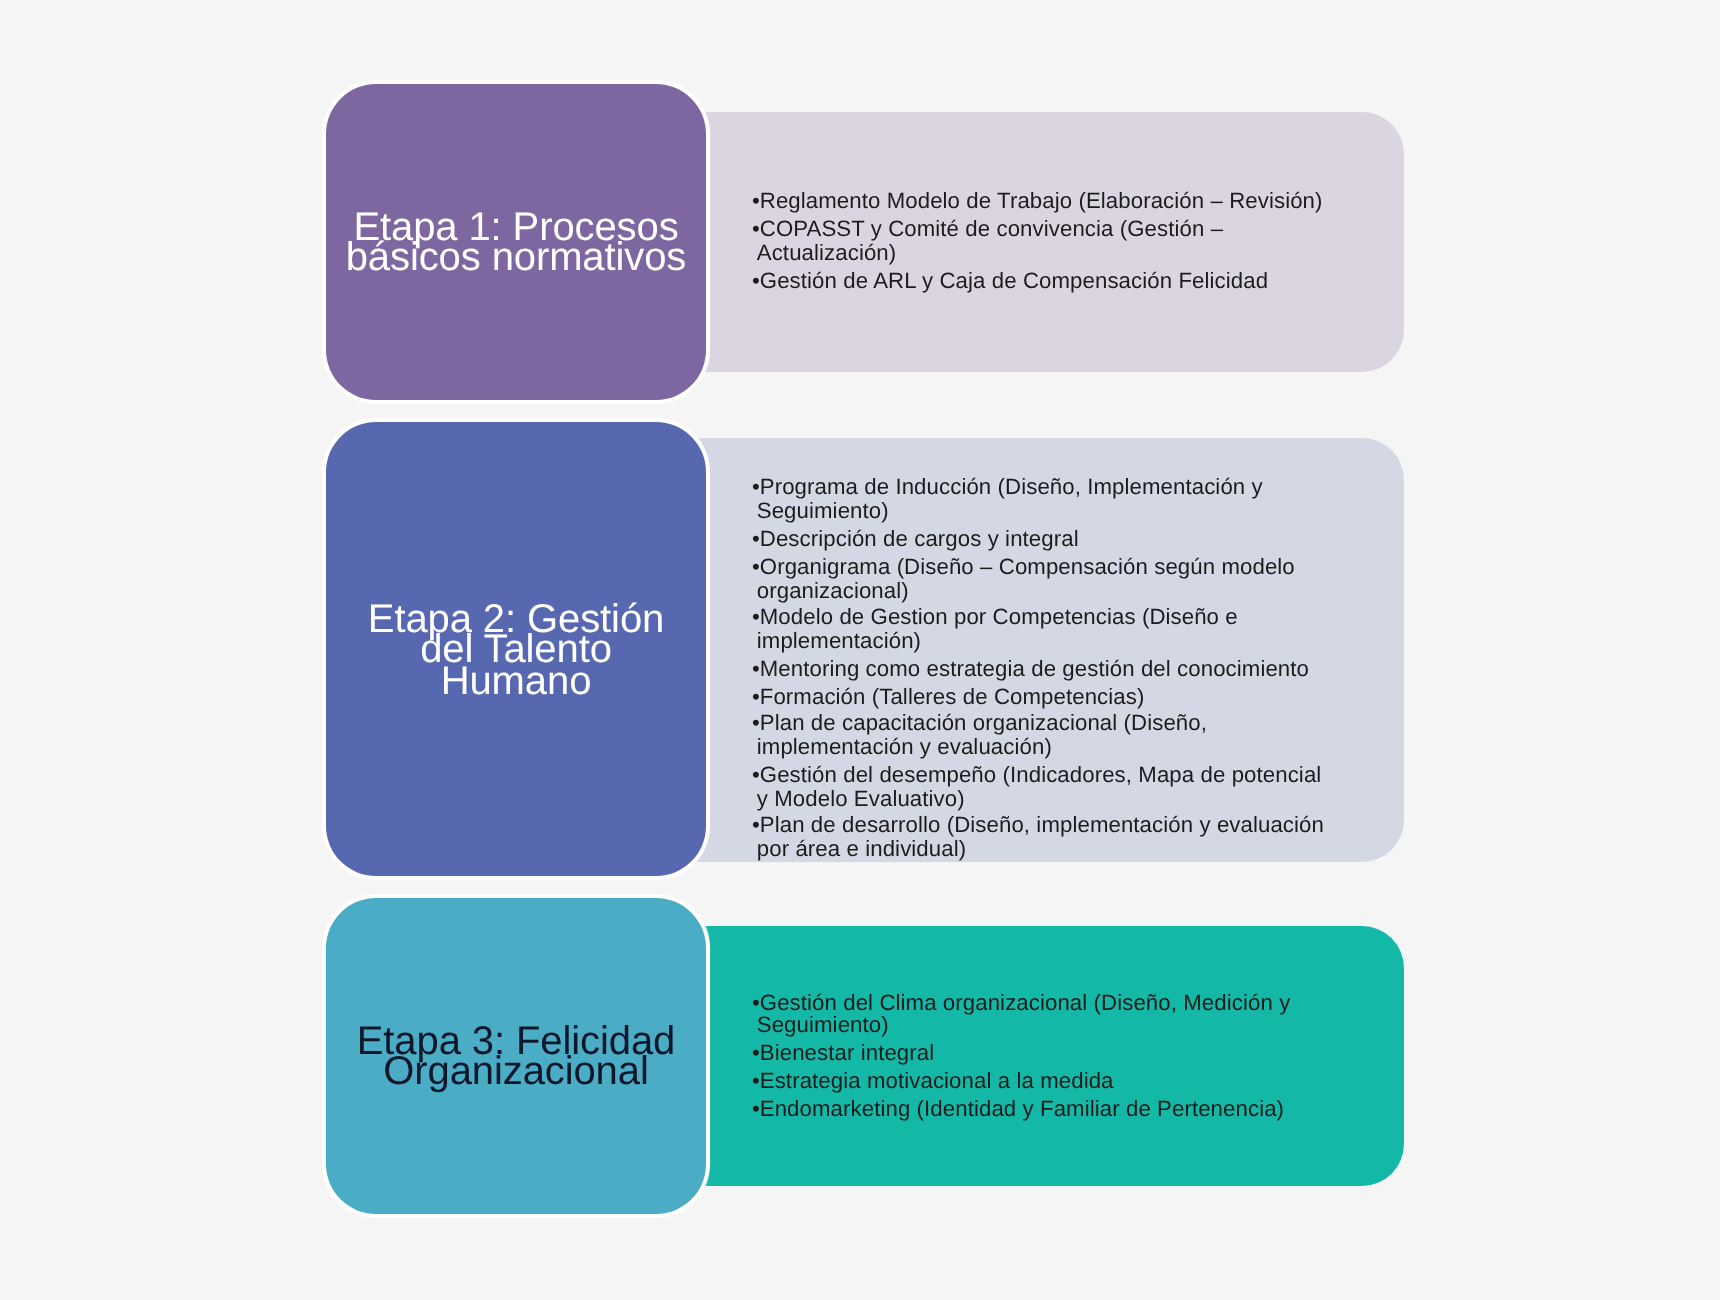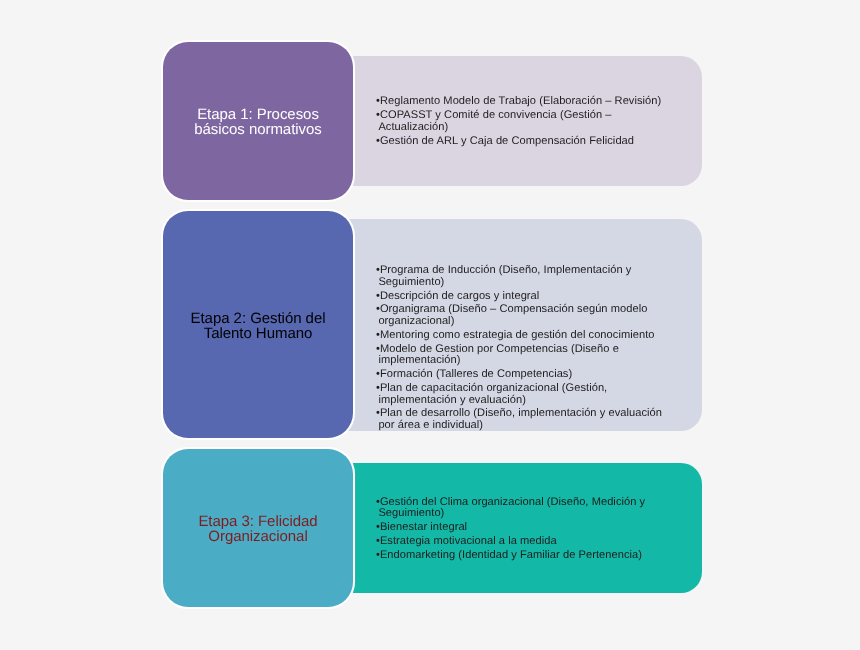--- a/index.html
+++ b/index.html
@@ -19,21 +19,21 @@
   .panel li{padding-left:2.4px;text-indent:-2.4px;margin-bottom:1.8px;
             font-size:11.1px;line-height:11.9px;letter-spacing:0.05px;
             color:#1c1c1c;}
   .panel li:last-child{margin-bottom:0;}
   .panel li .bul{font-size:11.1px;letter-spacing:0;}
 
   
   .block{position:absolute;display:flex;align-items:center;justify-content:center;
          text-align:center;color:#ffffff;border-radius:25px;
          box-shadow:0 0 0 2px #ffffff, 0 0 1.8px 0.6px #ffffff;}
-  .block .title{width:174px;line-height:15.2px;font-size:15px;
+  .block .title{width:174px;line-height:15.2px;font-size:20px;
                 letter-spacing:-0.05px;position:relative;top:1.3px;
                 transform:translateZ(0);}
 
   
   #block-1{left:163px;top:42px;width:190px;height:157.5px;}
   #panel-1{left:348px;top:56px;width:353.5px;height:130px;}
   #block-2{left:163px;top:211px;width:190px;height:227.3px;}
   #panel-2{left:348px;top:218.5px;width:353.5px;height:212.8px;align-items:flex-end;}
   #block-3{left:163px;top:449px;width:190px;height:157.5px;}
   #panel-3{left:348px;top:463px;width:353.5px;height:130px;}
@@ -52,36 +52,37 @@
   </div>
   <div class="block" id="block-1" style="background: rgb(126, 102, 160); color: rgb(255, 255, 255);">
     <div class="title">Etapa 1: Procesos básicos normativos</div>
   </div>
 
   <div class="panel" id="panel-2" style="background: rgb(212, 215, 228);">
     <ul>
         <li><span class="bul">•</span><span>Programa de Inducción (Diseño, Implementación y Seguimiento)</span></li>
         <li><span class="bul">•</span><span>Descripción de cargos y integral</span></li>
         <li><span class="bul">•</span><span>Organigrama (Diseño – Compensación según modelo organizacional)</span></li>
+        <li><span class="bul">•</span><span>Modelo de Gestion por Competencias (Diseño e implementación)</span></li>
         <li><span class="bul">•</span><span>Mentoring como estrategia de gestión del conocimiento</span></li>
-        <li><span class="bul">•</span><span>Modelo de Gestion por Competencias (Diseño e implementación)</span></li>
         <li><span class="bul">•</span><span>Formación (Talleres de Competencias)</span></li>
-        <li><span class="bul">•</span><span>Plan de capacitación organizacional (Gestión, implementación y evaluación)</span></li>
+        <li><span class="bul">•</span><span>Plan de capacitación organizacional (Diseño, implementación y evaluación)</span></li>
+        <li><span class="bul">•</span><span>Gestión del desempeño (Indicadores, Mapa de potencial y Modelo Evaluativo)</span></li>
         <li><span class="bul">•</span><span>Plan de desarrollo (Diseño, implementación y evaluación por área e individual)</span></li>
       </ul>
   </div>
-  <div class="block" id="block-2" style="background: rgb(87, 103, 176); color: #000000;">
+  <div class="block" id="block-2" style="background: rgb(87, 103, 176); color: #ffffff;">
     <div class="title">Etapa 2: Gestión del Talento Humano</div>
   </div>
 
   <div class="panel" id="panel-3" style="background: #14b8a6;">
     <ul>
         <li><span class="bul">•</span><span>Gestión del Clima organizacional (Diseño, Medición y Seguimiento)</span></li>
         <li><span class="bul">•</span><span>Bienestar integral</span></li>
         <li><span class="bul">•</span><span>Estrategia motivacional a la medida</span></li>
         <li><span class="bul">•</span><span>Endomarketing (Identidad y Familiar de Pertenencia)</span></li>
       </ul>
   </div>
-  <div class="block" id="block-3" style="background: rgb(75, 172, 198); color: #7f1d1d;">
+  <div class="block" id="block-3" style="background: rgb(75, 172, 198); color: #0f172a;">
     <div class="title">Etapa 3: Felicidad Organizacional</div>
   </div>
 
 </div>
 
 </body></html>

